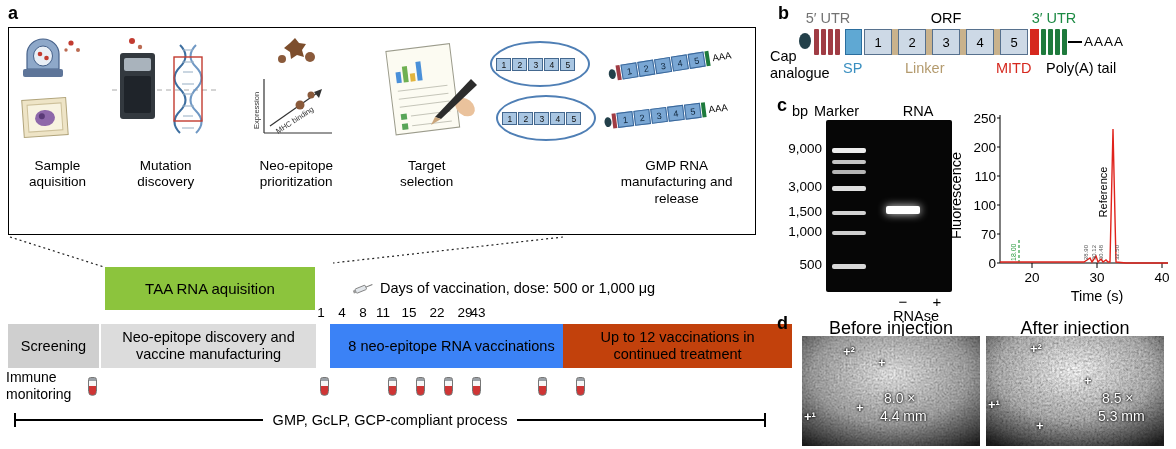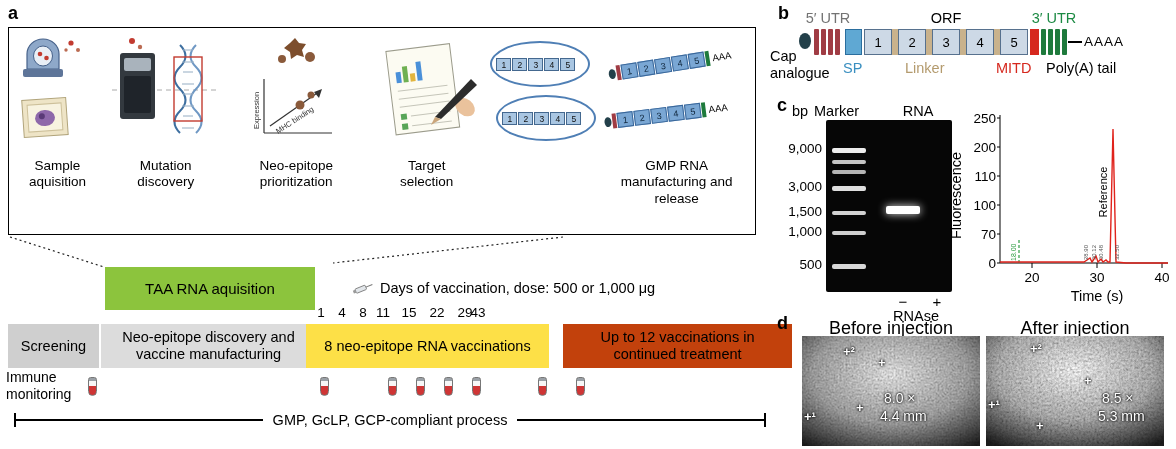--- a/index.html
+++ b/index.html
@@ -220,21 +220,21 @@
   <span class="daynum" style="left:342px">4</span>
   <span class="daynum" style="left:363px">8</span>
   <span class="daynum" style="left:383px">11</span>
   <span class="daynum" style="left:409px">15</span>
   <span class="daynum" style="left:437px">22</span>
   <span class="daynum" style="left:465px">29</span>
   <span class="daynum" style="left:478px">43</span>
 
   <div class="bar" style="left:101px;width:215px;background:#dcdcdc">Neo-epitope discovery and vaccine manufacturing</div>
   <div class="bar" style="left:8px;width:91px;background:#cfcfcf">Screening</div>
-  <div class="bar" style="left:306px;width:243px;background:#fde047">8 neo-epitope RNA vaccinations</div>
+  <div class="bar" style="left:330px;width:243px;background:#3b82f6">8 neo-epitope RNA vaccinations</div>
   <div class="bar" style="left:563px;width:229px;background:#c2410c">Up to 12 vaccinations in continued treatment</div>
 
   <div class="abs" style="left:6px;top:369px;width:86px;font-size:14px;line-height:1.2">Immune monitoring</div>
 
   <div class="tube" style="left:88px"></div>
   <div class="tube" style="left:320px"></div>
   <div class="tube" style="left:388px"></div>
   <div class="tube" style="left:416px"></div>
   <div class="tube" style="left:444px"></div>
   <div class="tube" style="left:472px"></div>

